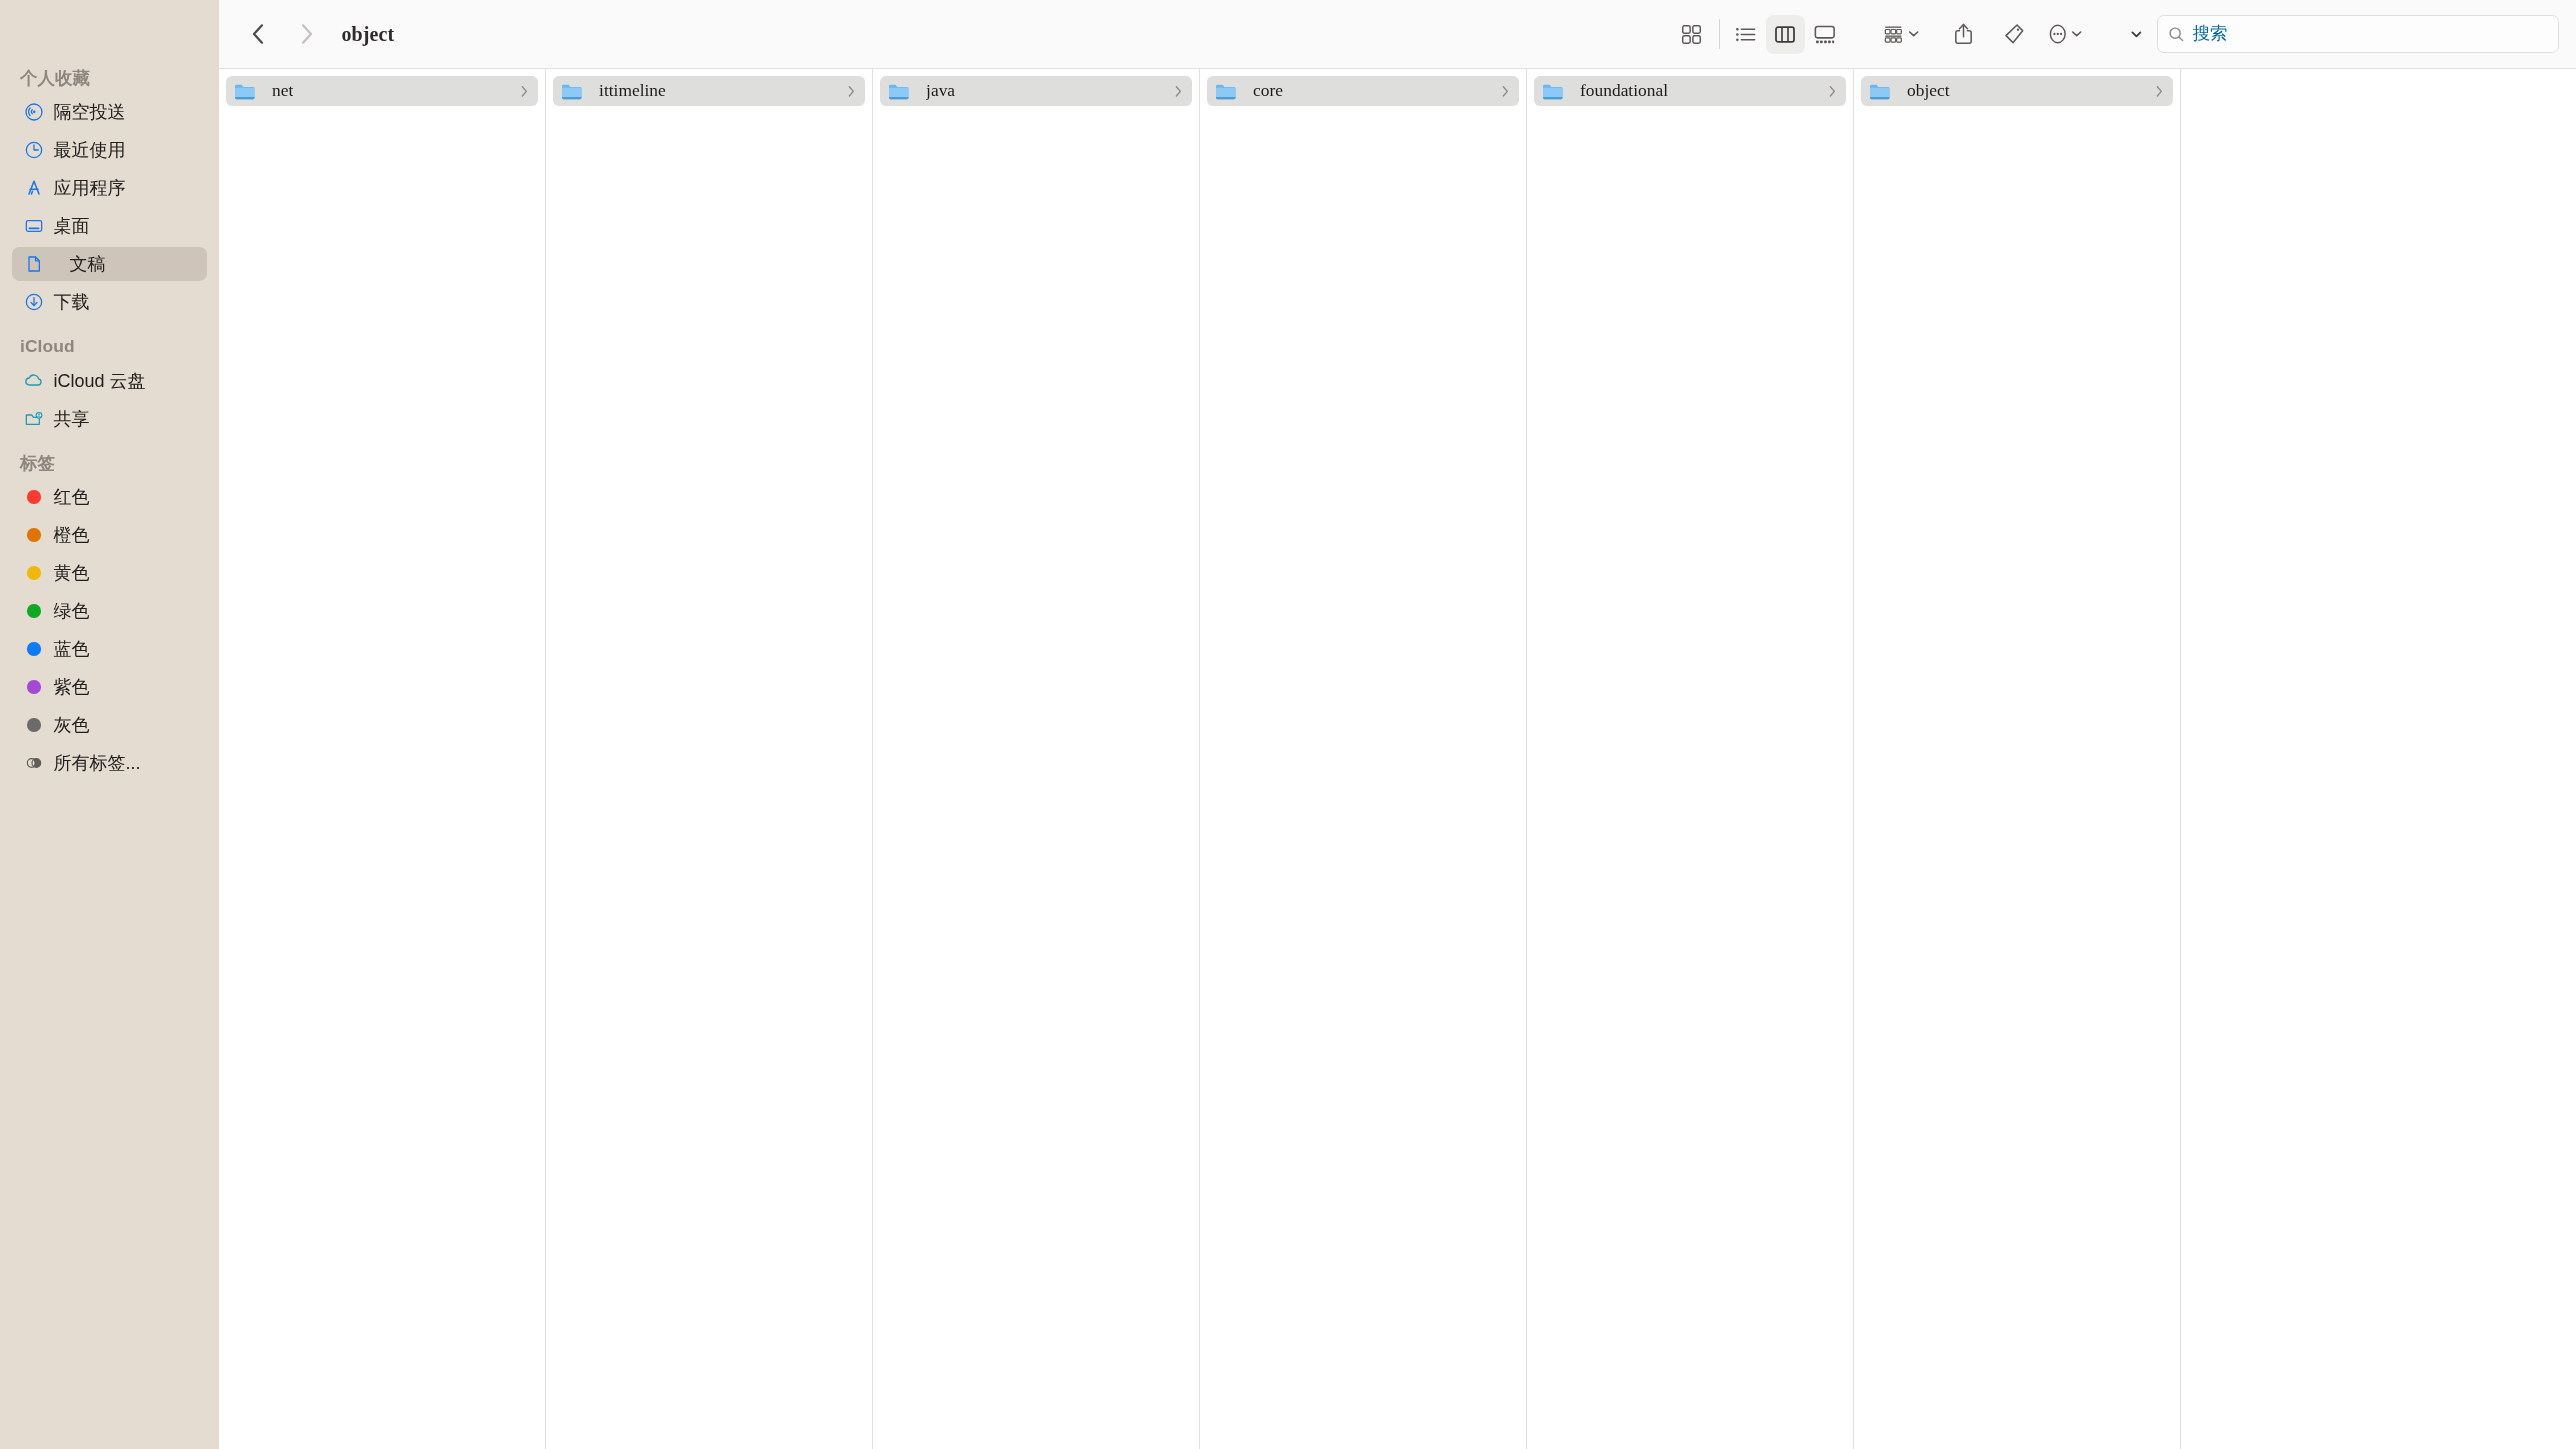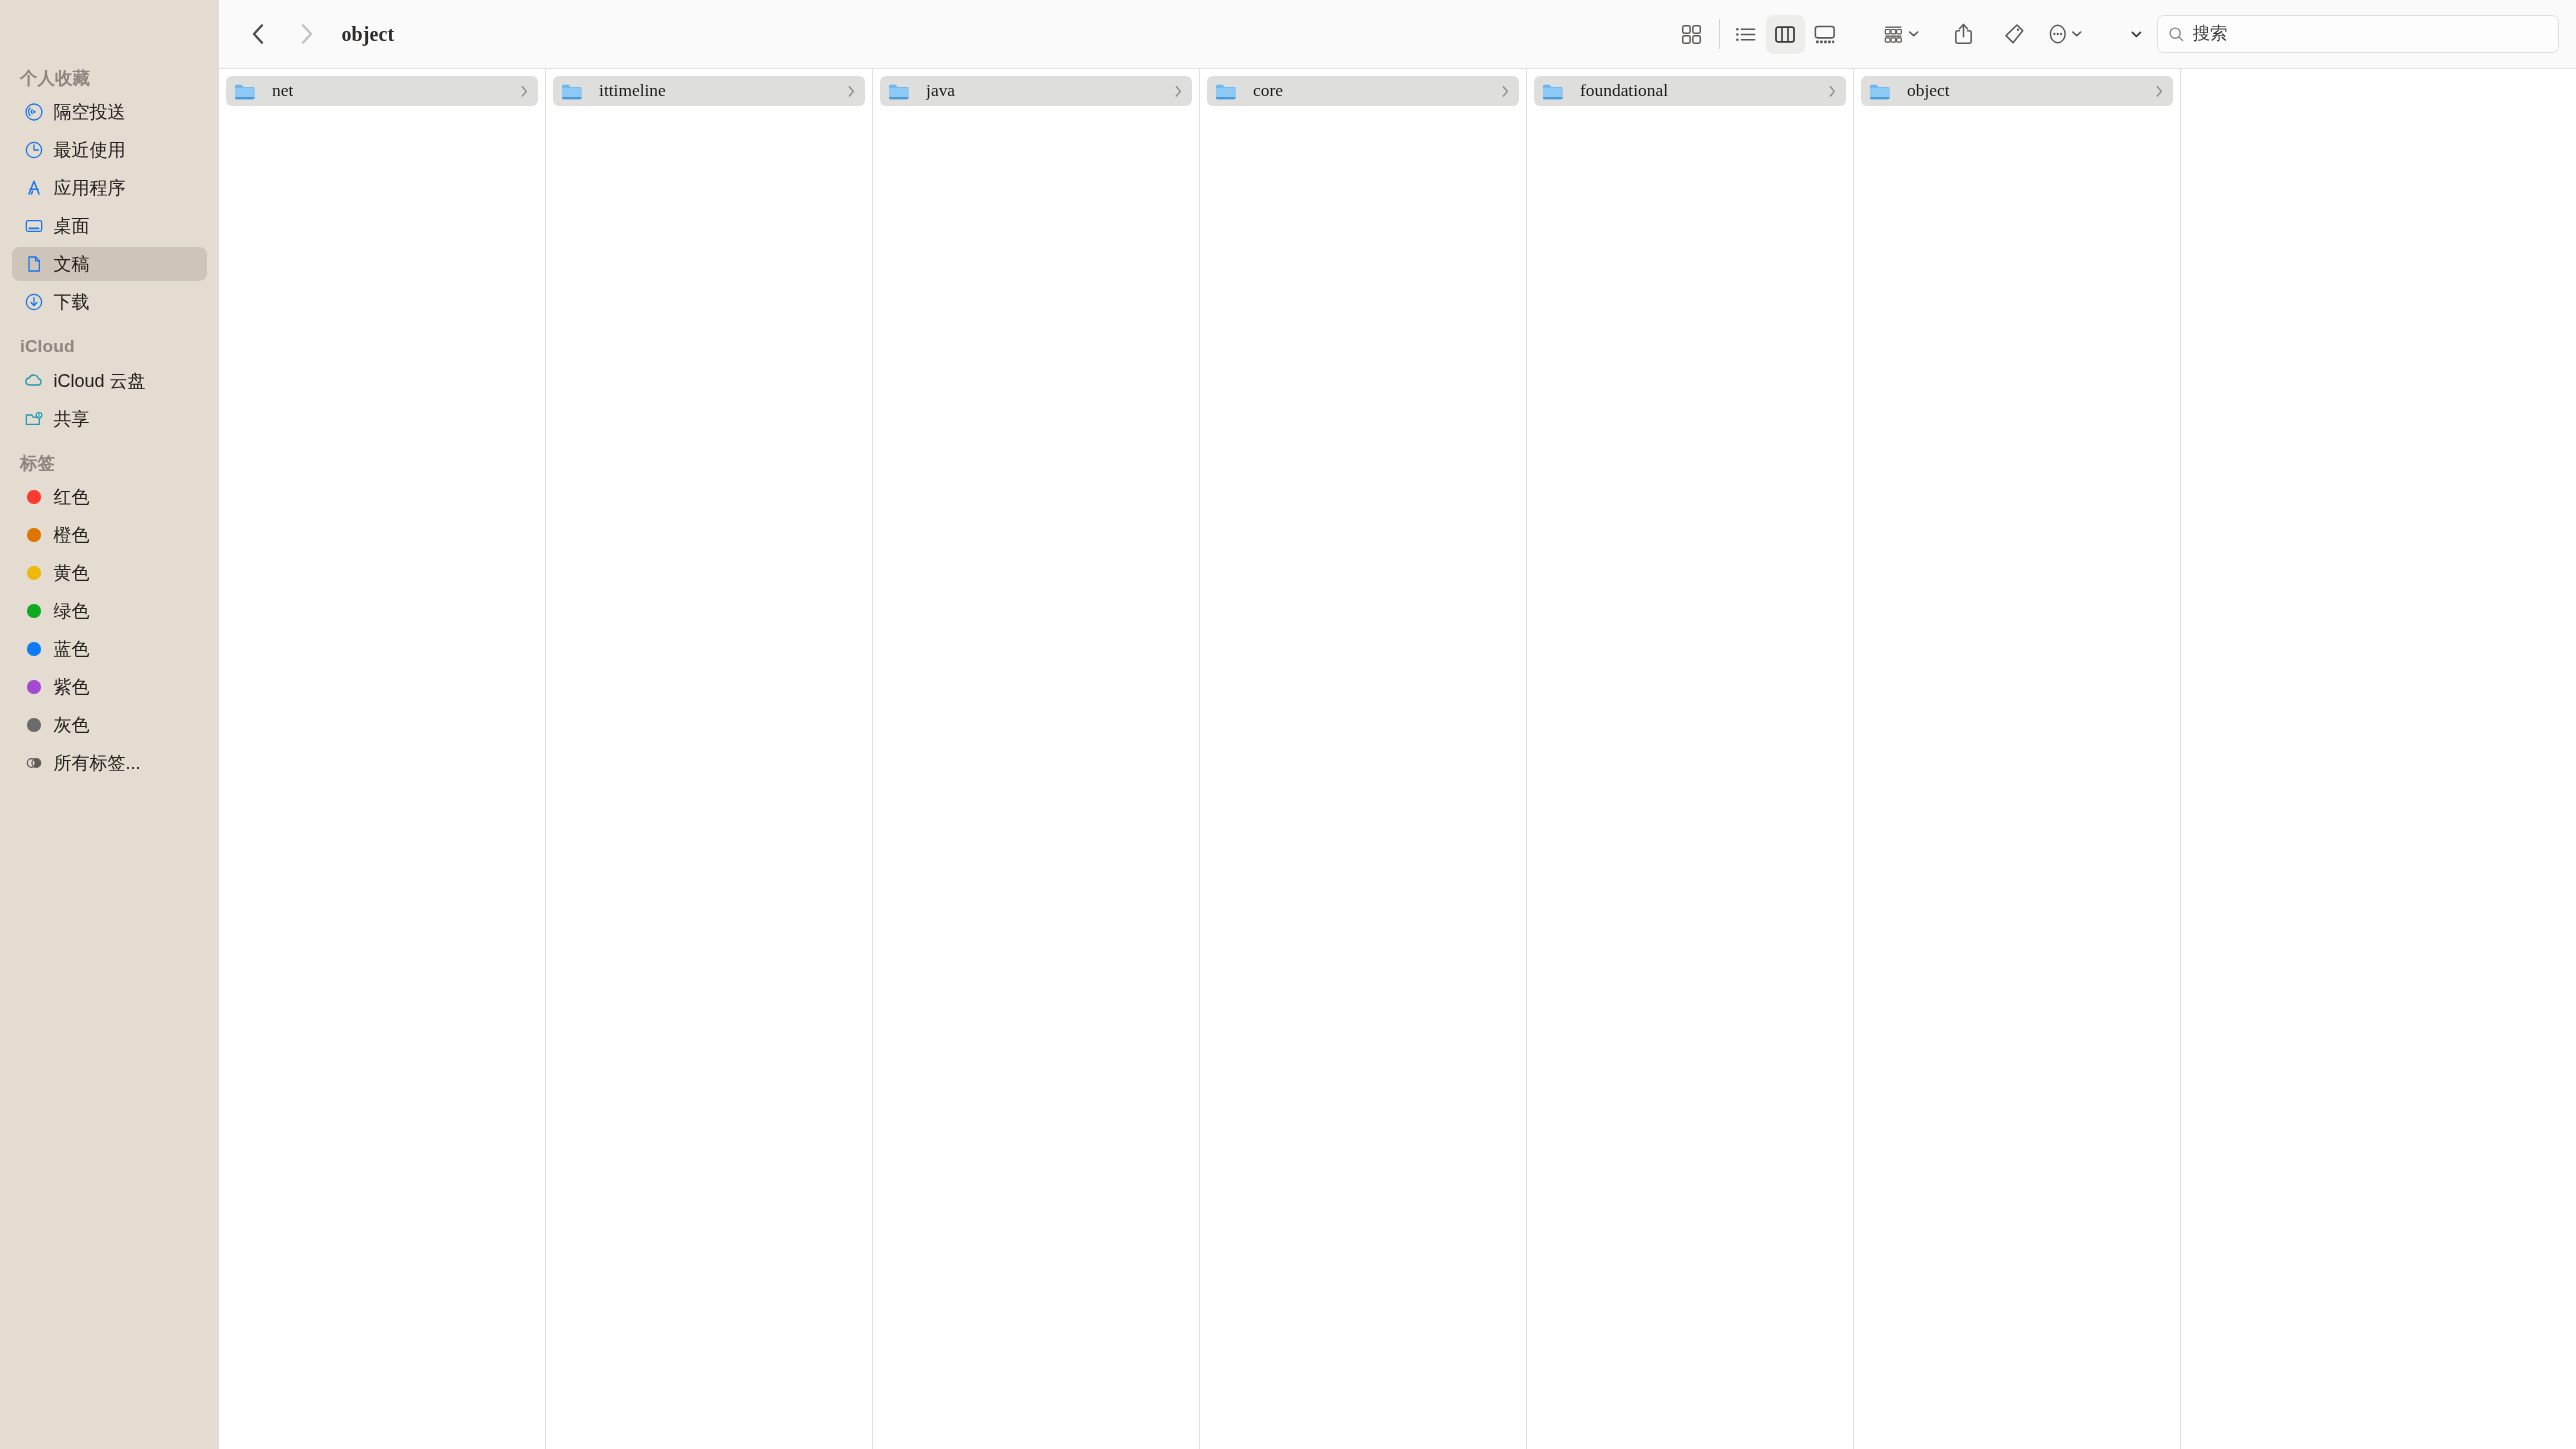--- a/index.html
+++ b/index.html
@@ -41,21 +41,21 @@
   .sb-group.tags-group { margin-bottom: 0; }
   .sb-item {
     display: flex;
     align-items: center;
     height: 34px;
     margin: 0 12px 4px 12px;
     padding-left: 8px;
     border-radius: 7.4px;
     cursor: default;
   }
-  .sb-item.selected { background: #cec4b9; }
+  .sb-item.selected { background: #cec4b9; gap: 16px; }
   .sb-ico {
     width: 28px;
     flex: 0 0 28px;
     display: flex;
     align-items: center;
     justify-content: center;
     margin-right: 5.4px;
   }
   .sb-label {
     font-size: 18px;
@@ -141,21 +141,21 @@
     height: 38px;
     border: 0.7px solid #e1dfdd;
     border-radius: 6.7px;
     background: #fdfdfd;
     display: flex;
     align-items: center;
     padding: 0 9.4px;
   }
   #search-placeholder {
     font-size: 17.4px;
-    color: #404040;
+    color: #0369a1;
     margin-left: 6.7px;
     line-height: 1;
   }
 
   
   #columns {
     flex: 1 1 auto;
     display: flex;
     min-height: 0;
     background: #ffffff;

